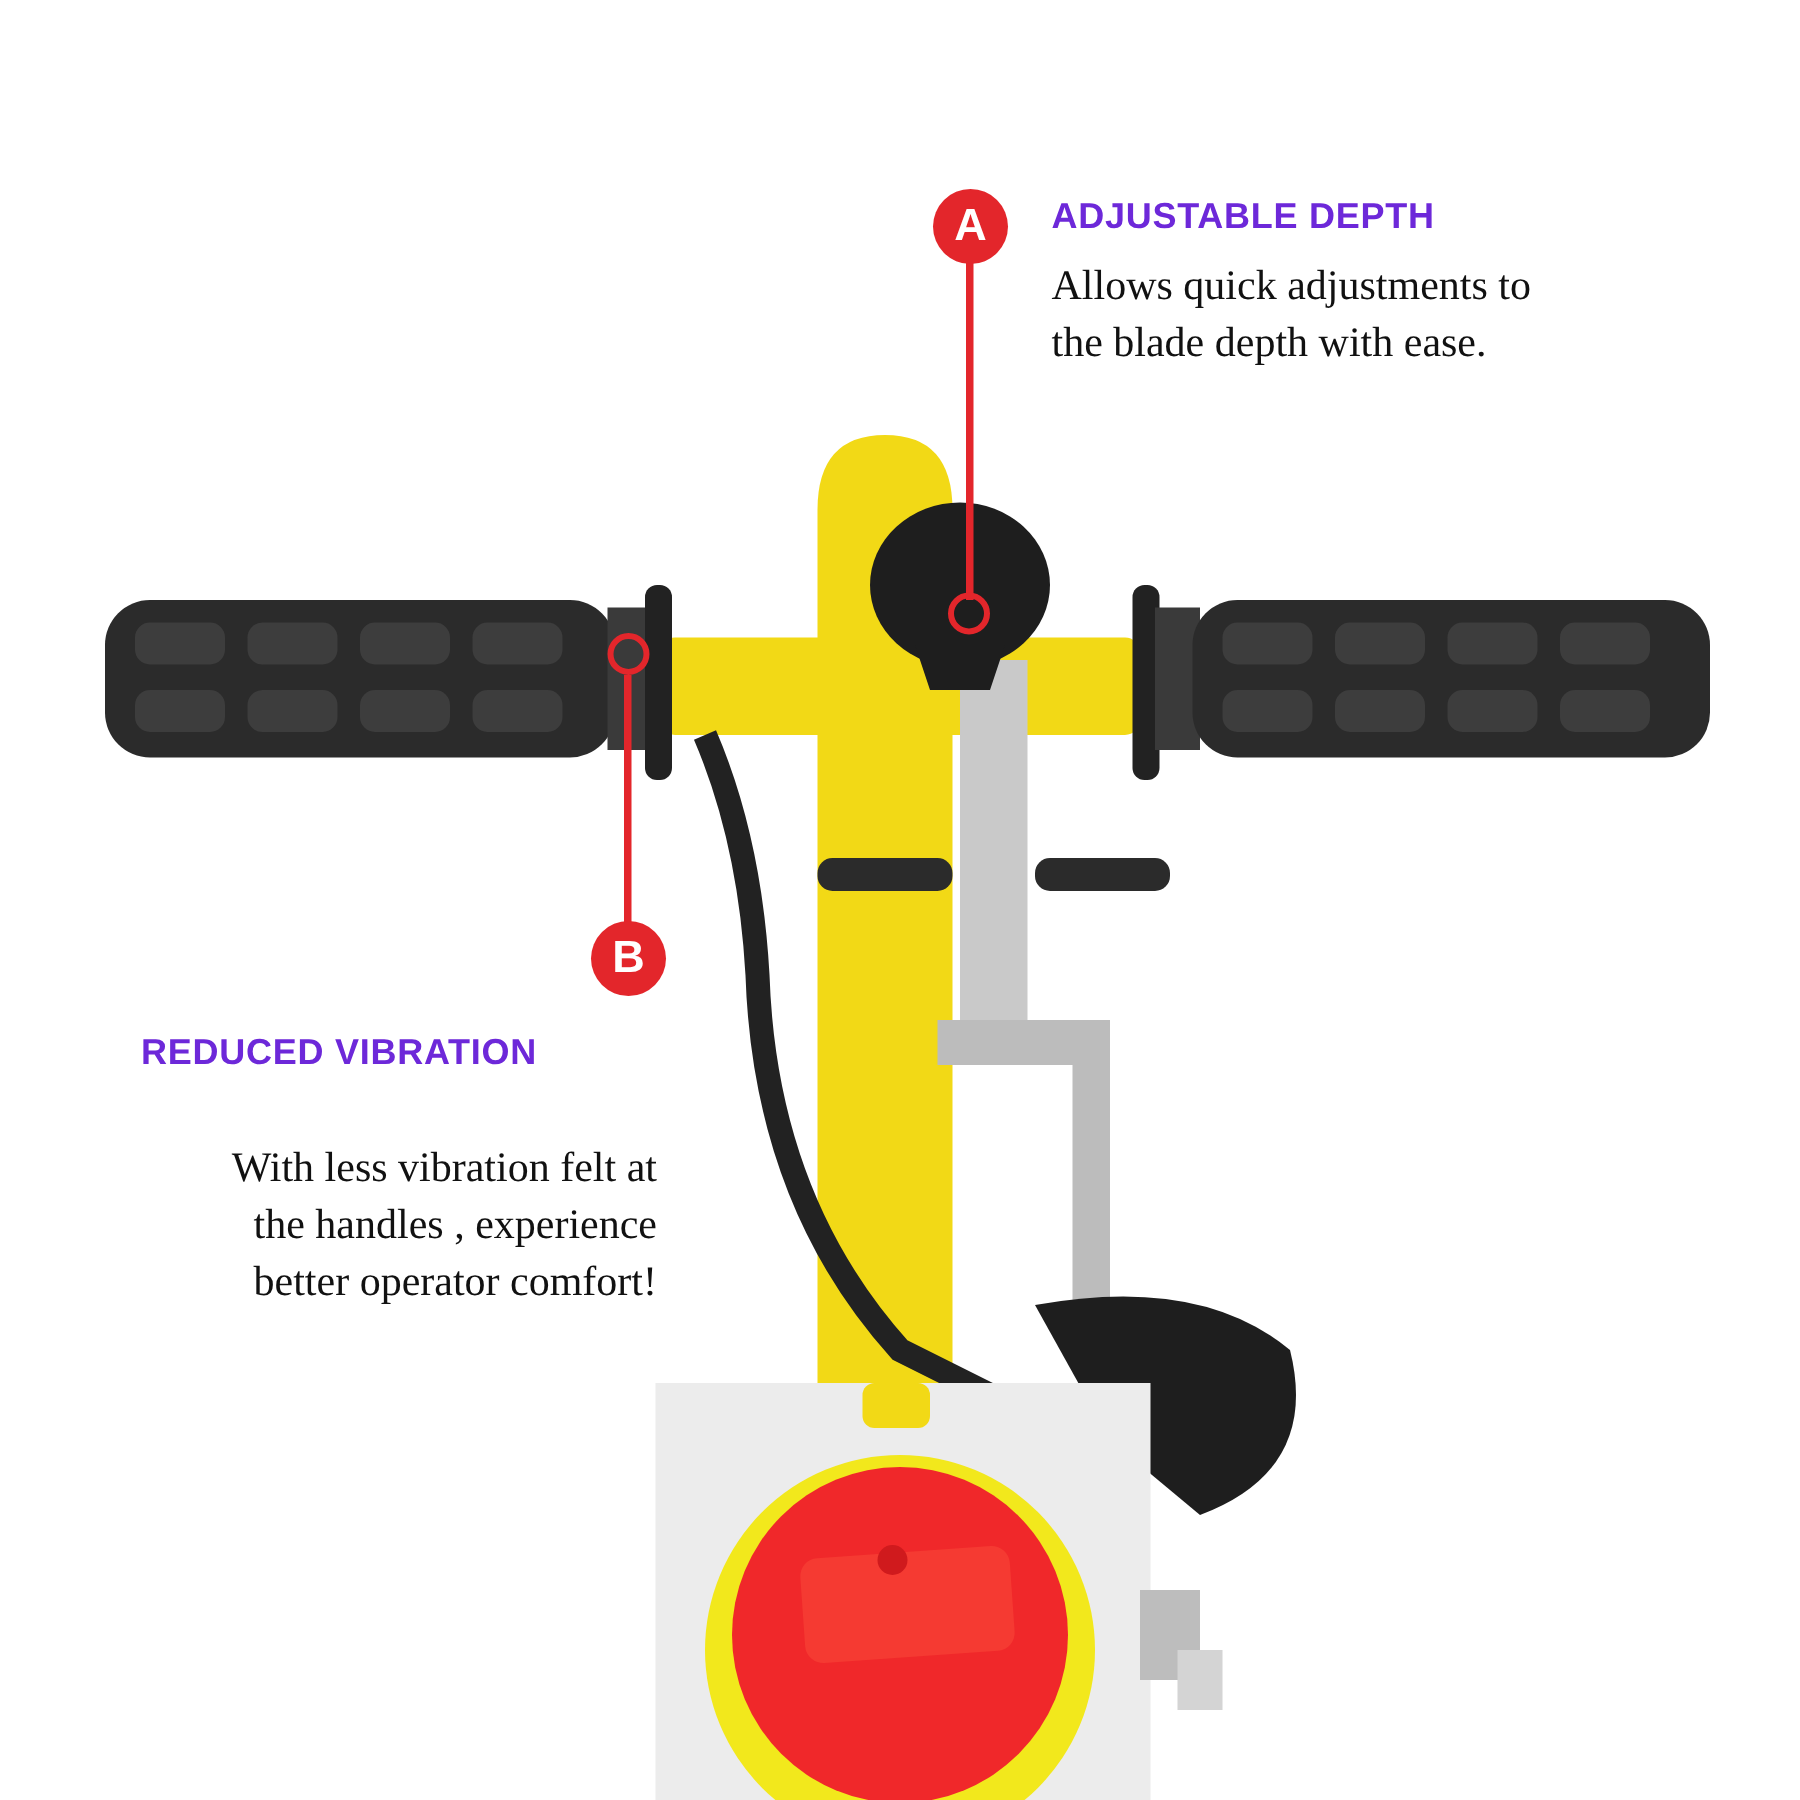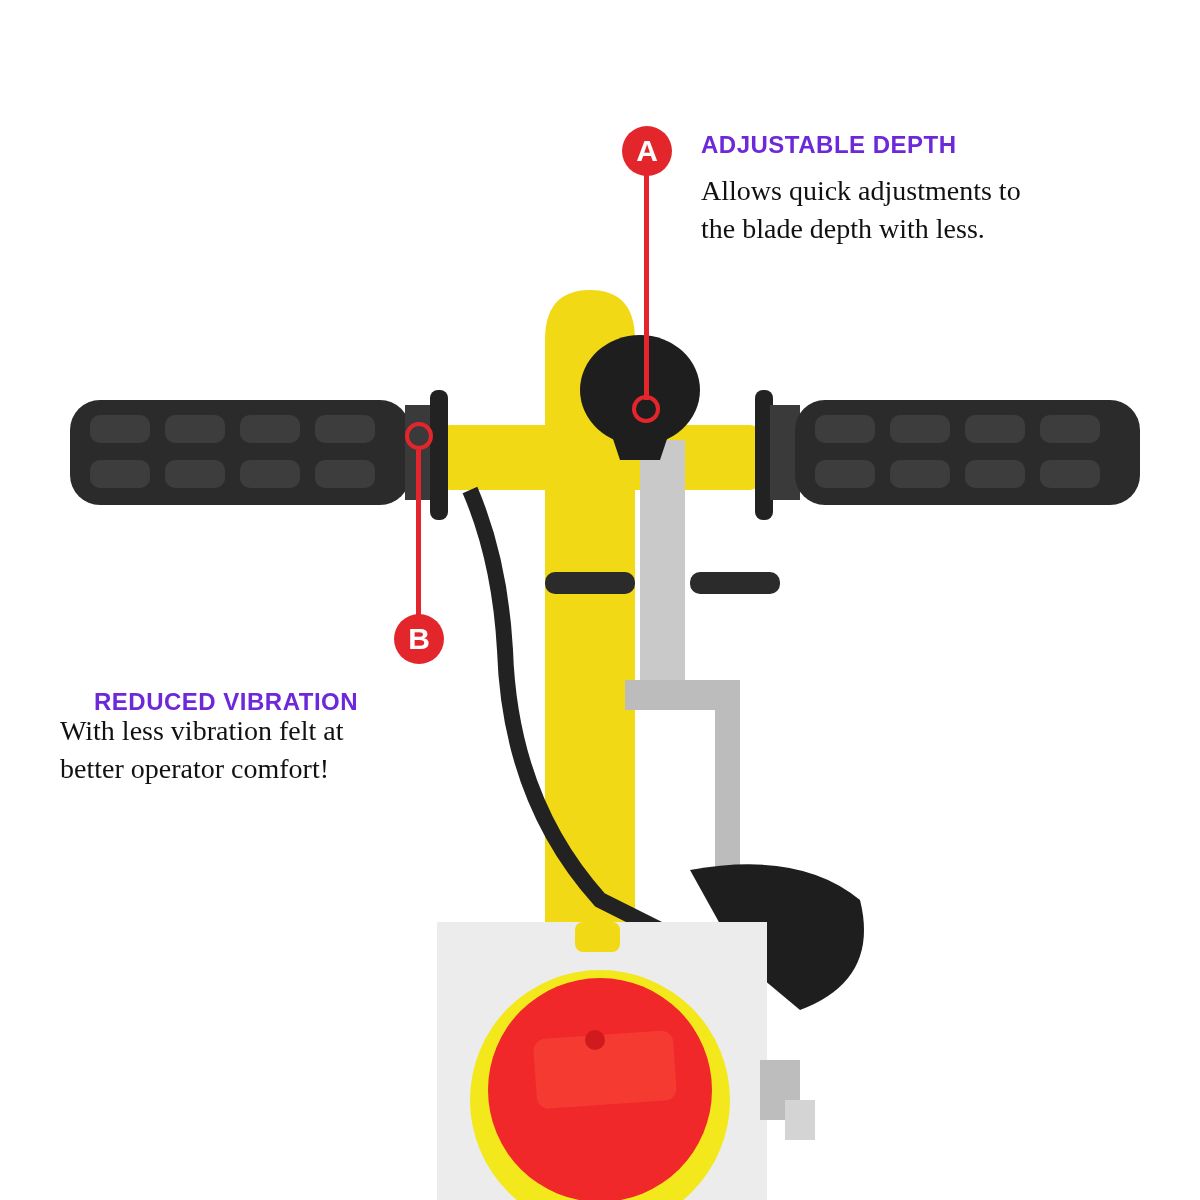--- a/index.html
+++ b/index.html
@@ -72,23 +72,24 @@
   <rect x="760" y="1060" width="40" height="60" fill="#bdbdbd"></rect>
   <rect x="785" y="1100" width="30" height="40" fill="#d4d4d4"></rect>
 </svg>
 
 <div class="abs vline" style="left:644px;top:170px;height:230px;"></div>
 <div class="abs ring" style="left:632px;top:395px;"></div>
 <div class="abs marker" style="left:622px;top:126px;">A</div>
 <div class="abs callout-title" style="left:701px;top:131px;">ADJUSTABLE DEPTH</div>
 <div class="abs callout-body" style="left:701px;top:172px;">
   <div>Allows quick adjustments to</div>
-  <div>the blade depth with less.</div>
+  <div>the blade depth with ease.</div>
 </div>
 
 <div class="abs vline" style="left:416px;top:450px;height:170px;"></div>
 <div class="abs ring" style="left:405px;top:422px;"></div>
 <div class="abs marker" style="left:394px;top:614px;">B</div>
 <div class="abs callout-title" style="left:94px;top:688px;width:343px;text-align:left;">REDUCED VIBRATION</div>
-<div class="abs callout-body" style="left:60px;top:712px;width:378px;">
+<div class="abs callout-body" style="left:60px;top:760px;width:378px;text-align:right;">
   <div>With less vibration felt at</div>
+  <div>the handles , experience</div>
   <div>better operator comfort!</div>
 </div>
 
 </body></html>

